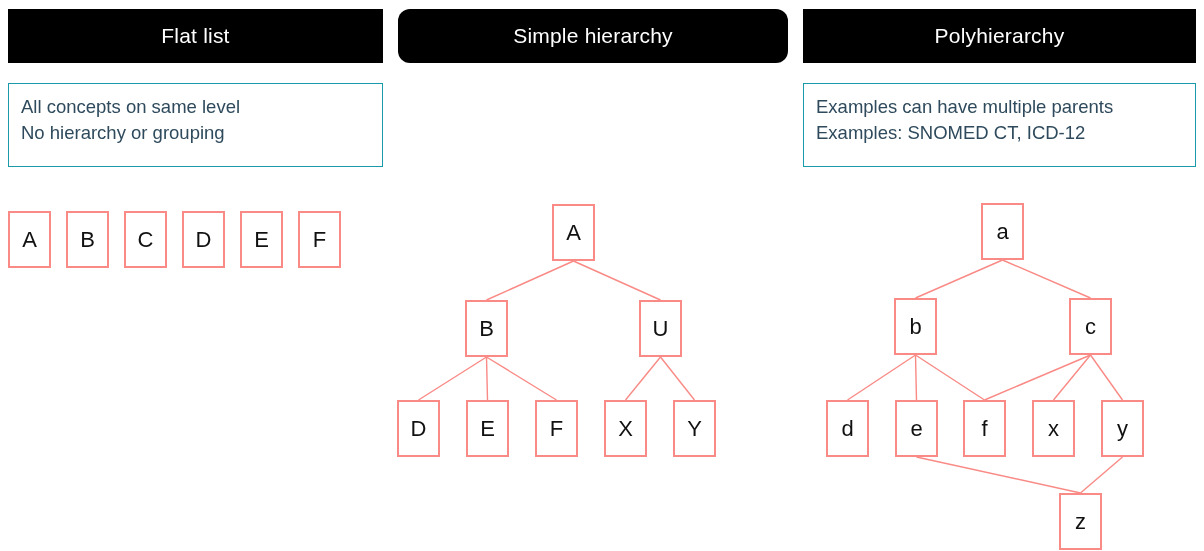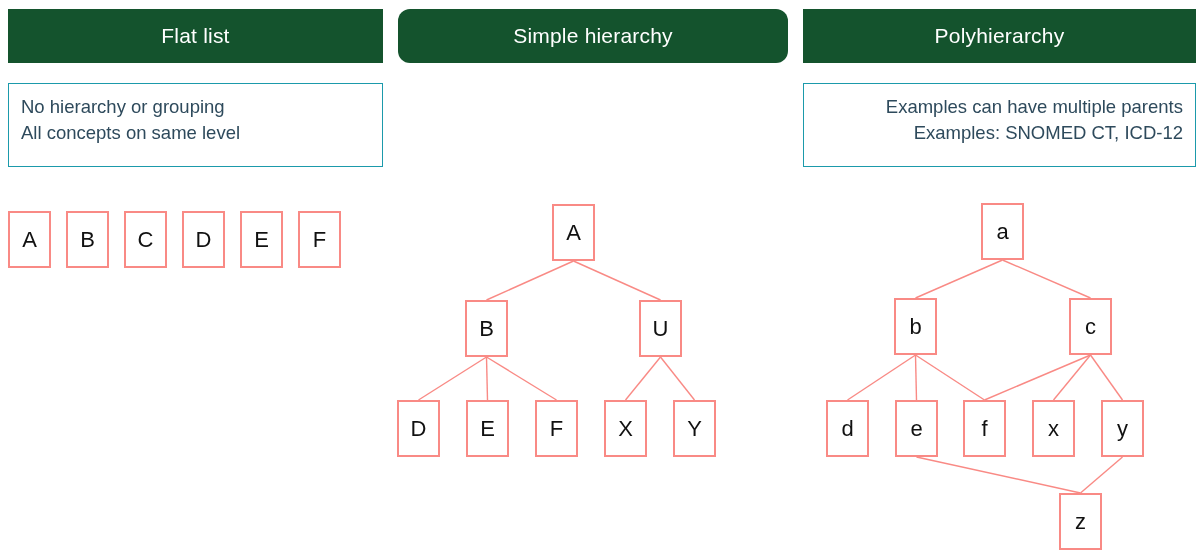--- a/index.html
+++ b/index.html
@@ -15,21 +15,21 @@
     width: 1204px;
     height: 551px;
     background: #ffffff;
     overflow: hidden;
   }
 
   
   .col-header {
     position: absolute;
     height: 54px;
-    background: #14532d;
+    background: #000000;
     color: #ffffff;
     display: flex;
     align-items: center;
     justify-content: center;
     font-size: 21px;
     letter-spacing: 0.2px;
   }
   .col-desc {
     position: absolute;
     height: 84px;
@@ -38,21 +38,21 @@
     box-sizing: border-box;
     padding: 10px 12px 0 12px;
     color: #2E4A5C;
     font-size: 18.5px;
     line-height: 26px;
   }
   .col-desc .line { display: block; white-space: nowrap; }
 
   .col1 { left: 8px;   width: 375px; }
   .col2 { left: 398px; width: 390px; border-radius: 12px; }
-  .col3 { left: 803px; width: 393px; text-align: right; }
+  .col3 { left: 803px; width: 393px; }
 
   .hdr-y  { top: 9px; }
   .desc-y { top: 83px; }
 
   
   .node {
     position: absolute;
     width: 43px;
     height: 57px;
     border: 2px solid #F98A85;
@@ -80,22 +80,22 @@
 </style>
 </head>
 <body>
 
 <div id="page">
 
   <div class="col-header col1 hdr-y">
     <span>Flat list</span>
   </div>
   <div class="col-desc col1 desc-y">
+    <span class="line">All concepts on same level</span>
     <span class="line">No hierarchy or grouping</span>
-    <span class="line">All concepts on same level</span>
   </div>
 
   <div class="col-header col2 hdr-y">
     <span>Simple hierarchy</span>
   </div>
 
   <div class="col-header col3 hdr-y">
     <span>Polyhierarchy</span>
   </div>
   <div class="col-desc col3 desc-y">

